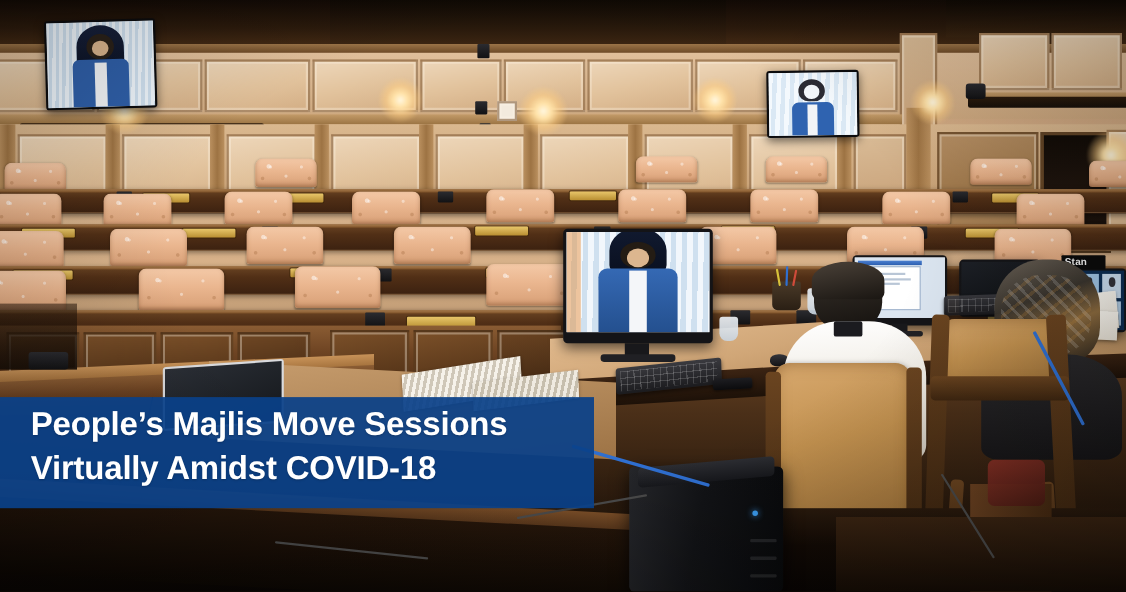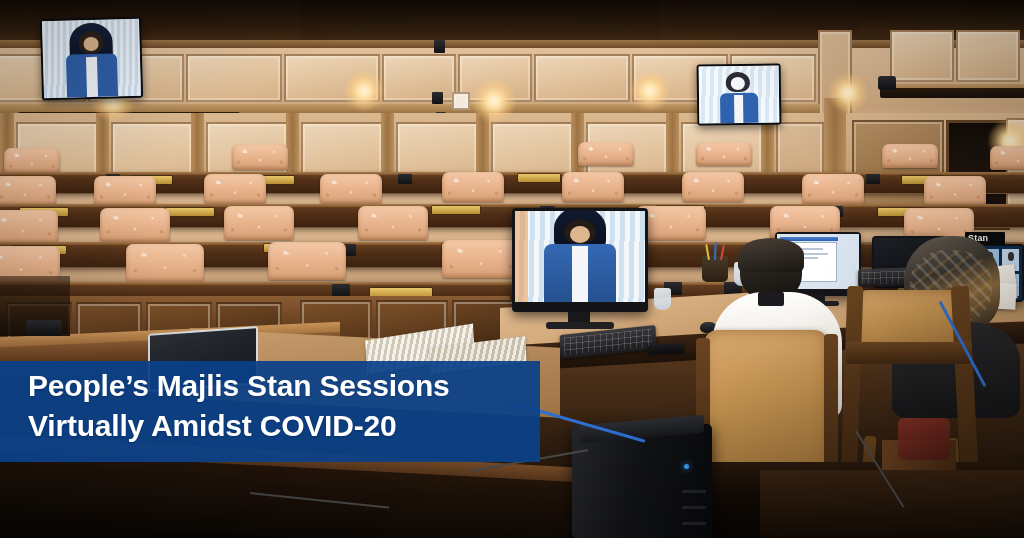--- a/index.html
+++ b/index.html
@@ -495,17 +495,17 @@
 
     <div style="position:absolute;left:0;top:276px;width:70px;height:60px;
                 background:linear-gradient(180deg,rgba(40,24,12,.55),rgba(20,12,6,.9));"></div>
     <div class="mbox" style="left:26px;top:320px;width:36px;height:16px;border-radius:3px;"></div>
   </div>
 
   <div class="vig"></div>
 
   <div class="banner"></div>
   <div class="banner-text">
-    <span class="ln">People’s Majlis Stan Sessions</span>
-    <span class="ln">Virtually Amidst COVID-20</span>
+    <span class="ln">People’s Majlis Move Sessions</span>
+    <span class="ln">Virtually Amidst COVID-18</span>
   </div>
 
 </div>
 
 </body></html>

